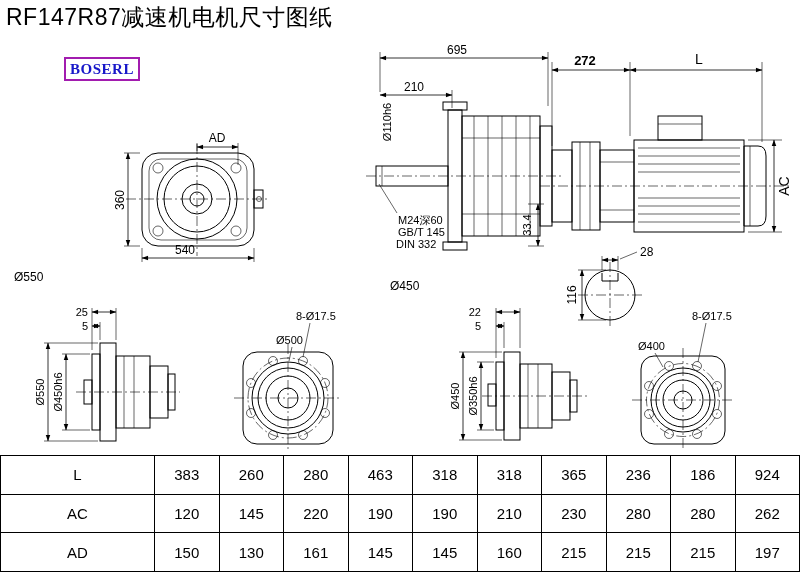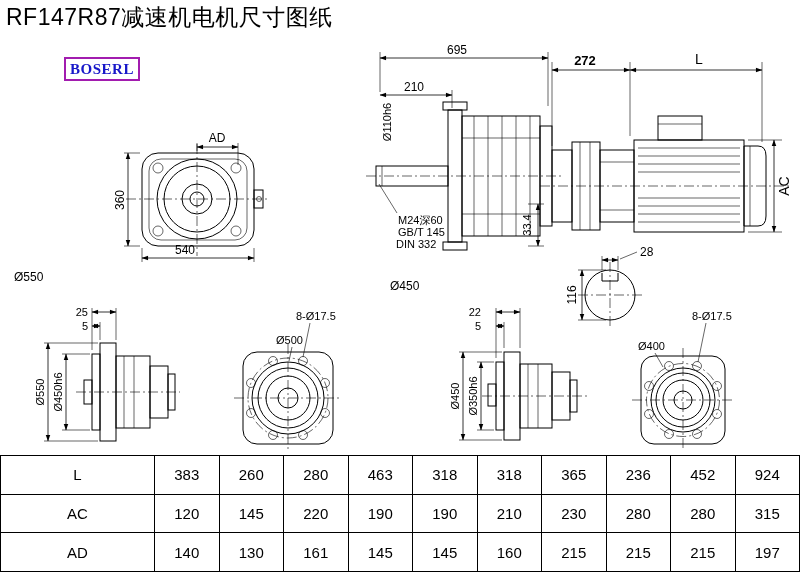--- a/index.html
+++ b/index.html
@@ -276,39 +276,39 @@
     <tr>
       <td>L</td>
       <td>383</td>
       <td>260</td>
       <td>280</td>
       <td>463</td>
       <td>318</td>
       <td>318</td>
       <td>365</td>
       <td>236</td>
-      <td>452</td>
+      <td>186</td>
       <td>924</td>
     </tr>
     <tr>
       <td>AC</td>
       <td>120</td>
       <td>145</td>
       <td>220</td>
       <td>190</td>
       <td>190</td>
       <td>210</td>
       <td>230</td>
       <td>280</td>
       <td>280</td>
-      <td>315</td>
+      <td>262</td>
     </tr>
     <tr>
       <td>AD</td>
-      <td>140</td>
+      <td>150</td>
       <td>130</td>
       <td>161</td>
       <td>145</td>
       <td>145</td>
       <td>160</td>
       <td>215</td>
       <td>215</td>
       <td>215</td>
       <td>197</td>
     </tr>

